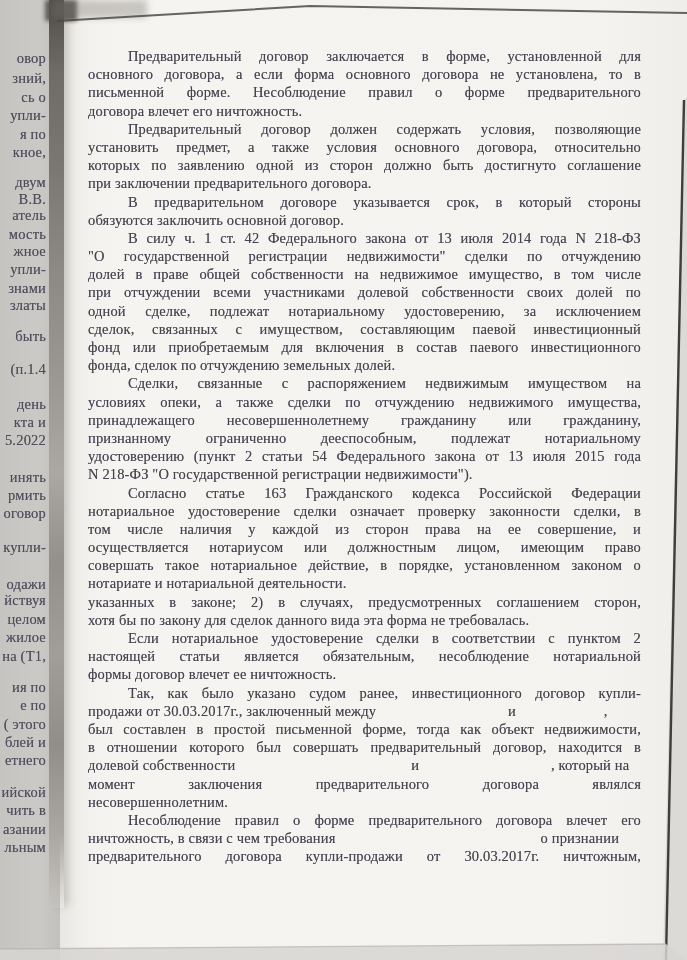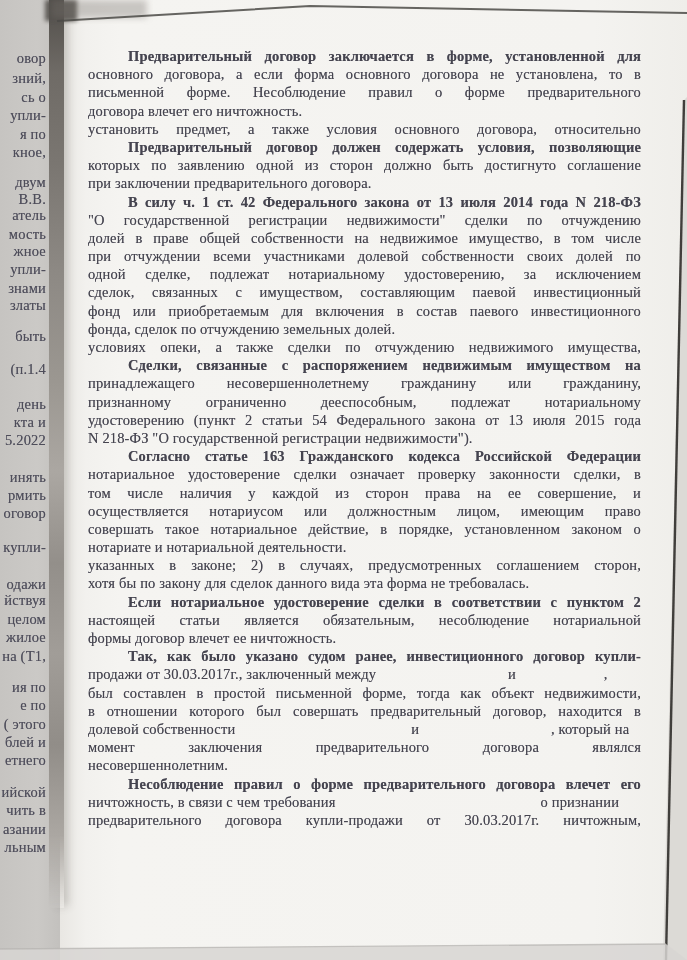--- a/index.html
+++ b/index.html
@@ -47,21 +47,21 @@
   
   .doc{
     position:absolute;left:88px;top:47px;width:553px;
     font-size:14.5px;line-height:18.2px;color:#45444f;
     letter-spacing:.15px;
     text-shadow:0 0 .5px rgba(64,63,80,.55);
   }
   .para{margin:0;}
   .line{height:18.2px;overflow:visible;white-space:pre-wrap;}
   .line.jst{text-align:justify;text-align-last:justify;}
-  .line.ind{text-indent:40px;font-weight:bold;}
+  .line.ind{text-indent:40px;}
 </style>
 </head>
 <body>
 
 <div class="stage">
   <div class="left-strip"></div>
   <div class="page"></div>
   <div class="fold-band"></div>
   <div class="fold-cap"></div>
   <div class="top-smudge"></div>
@@ -115,38 +115,42 @@
     </div>
 
   <div class="doc">
       <div class="para">
         <div class="line ind jst">Предварительный договор заключается в форме, установленной для</div>
         <div class="line jst">основного договора, а если форма основного договора не установлена, то в</div>
         <div class="line jst">письменной форме. Несоблюдение правил о форме предварительного</div>
         <div class="line">договора влечет его ничтожность.</div>
       </div>
       <div class="para">
+        <div class="line ind jst">Предварительный договор должен содержать условия, позволяющие</div>
         <div class="line jst">установить предмет, а также условия основного договора, относительно</div>
-        <div class="line ind jst">Предварительный договор должен содержать условия, позволяющие</div>
         <div class="line jst">которых по заявлению одной из сторон должно быть достигнуто соглашение</div>
         <div class="line">при заключении предварительного договора.</div>
+      </div>
+      <div class="para">
+        <div class="line ind jst">В предварительном договоре указывается срок, в который стороны</div>
+        <div class="line">обязуются заключить основной договор.</div>
       </div>
       <div class="para">
         <div class="line ind jst">В силу ч. 1 ст. 42 Федерального закона от 13 июля 2014 года N 218-ФЗ</div>
         <div class="line jst">"О государственной регистрации недвижимости" сделки по отчуждению</div>
         <div class="line jst">долей в праве общей собственности на недвижимое имущество, в том числе</div>
         <div class="line jst">при отчуждении всеми участниками долевой собственности своих долей по</div>
         <div class="line jst">одной сделке, подлежат нотариальному удостоверению, за исключением</div>
         <div class="line jst">сделок, связанных с имуществом, составляющим паевой инвестиционный</div>
         <div class="line jst">фонд или приобретаемым для включения в состав паевого инвестиционного</div>
         <div class="line">фонда, сделок по отчуждению земельных долей.</div>
       </div>
       <div class="para">
+        <div class="line ind jst">Сделки, связанные с распоряжением недвижимым имуществом на</div>
         <div class="line jst">условиях опеки, а также сделки по отчуждению недвижимого имущества,</div>
-        <div class="line ind jst">Сделки, связанные с распоряжением недвижимым имуществом на</div>
         <div class="line jst">принадлежащего несовершеннолетнему гражданину или гражданину,</div>
         <div class="line jst">признанному ограниченно дееспособным, подлежат нотариальному</div>
         <div class="line jst">удостоверению (пункт 2 статьи 54 Федерального закона от 13 июля 2015 года</div>
         <div class="line">N 218-ФЗ "О государственной регистрации недвижимости").</div>
       </div>
       <div class="para">
         <div class="line ind jst">Согласно статье 163 Гражданского кодекса Российской Федерации</div>
         <div class="line jst">нотариальное удостоверение сделки означает проверку законности сделки, в</div>
         <div class="line jst">том числе наличия у каждой из сторон права на ее совершение, и</div>
         <div class="line jst">осуществляется нотариусом или должностным лицом, имеющим право</div>

